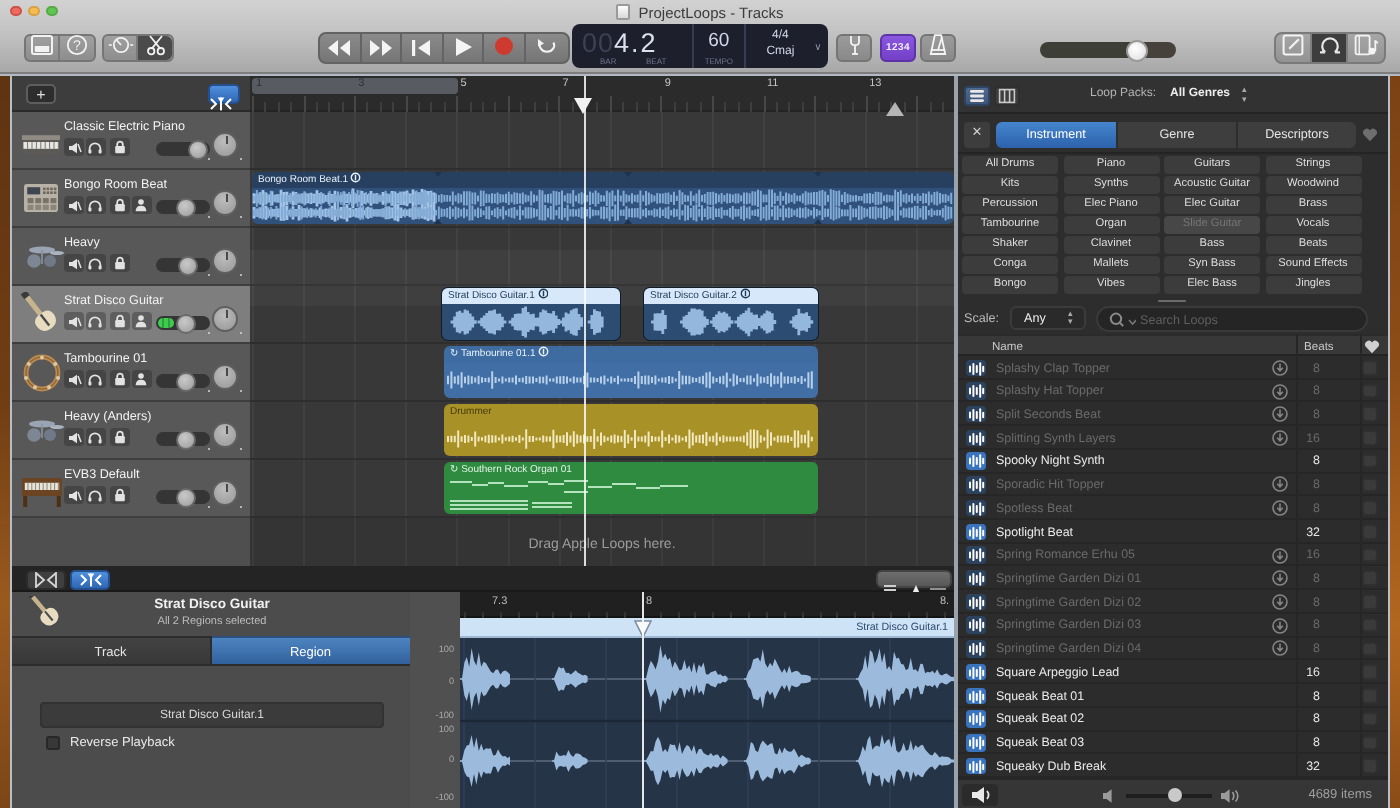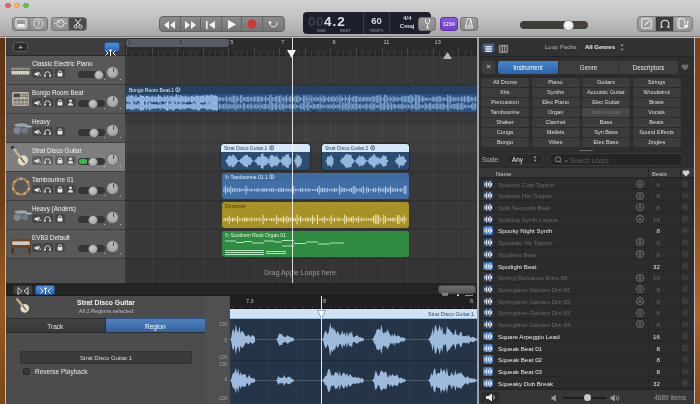--- a/index.html
+++ b/index.html
@@ -23,22 +23,22 @@
   .tbtn .cell { width:17px; height:100%; display:flex; align-items:center; justify-content:center; border-right:0.5px solid #7a7a7a; }
   .tbtn .cell:last-child { border-right:none; }
   .tbtn .cell.on { background:#4b4b4b; }
   .cell.roundL { border-radius:3px 0 0 3px; } .cell.roundR { border-radius:0 3px 3px 0; }
 
   #transport { left:159px; top:16px; height:16px; background:linear-gradient(#8b8b8b,#757575);
     border:0.5px solid #636363; border-radius:4px; display:flex; }
   #transport .cell { width:20.6px; display:flex; align-items:center; justify-content:center; border-right:0.5px solid #646464; }
   #transport .cell:last-child { border-right:none; }
 
-  #lcd { left:303px; top:12px; width:128px; height:22px; background:#1d202c; border-radius:4px;
-    display:flex; color:#d3d8e8;font-weight:bold; }
+  #lcd { left:286px; top:12px; width:128px; height:22px; background:#1d202c; border-radius:4px;
+    display:flex; color:#d3d8e8; }
   .lcd-sec { position:relative; height:100%; }
   .lcd-div { width:1px; height:100%; background:#363c52; }
   #lcd-barbeat { width:60px; }
   #lcd-ghost { position:absolute; left:5px; top:2px; font-size:13.5px; color:#3c4154; letter-spacing:0.5px;}
   #lcd-pos   { position:absolute; left:21px; top:2px; font-size:13.5px; color:#dbe0ee; letter-spacing:1px; }
   #lcd-bar-label  { position:absolute; left:14px; bottom:1px; font-size:4px; color:#6b7189; }
   #lcd-beat-label { position:absolute; left:37px; bottom:1px; font-size:4px; color:#6b7189; }
   #lcd-tempo { width:26px; text-align:center; }
   #lcd-tempo-val { margin-top:3px; font-size:9.5px; }
   #lcd-tempo-label { font-size:4px; color:#6b7189; margin-top:2px; }
@@ -198,20 +198,23 @@
   #lp-count { position:absolute; right:8px; top:3.5px; font-size:6.5px; color:#9f9f9f; }
   #topline { left:0; top:37px; width:700px; height:1px; background:#b3bac3; }
 </style>
 </head>
 <body>
 
 <div id="toolbar" class="abs">
   <div id="tl-close" class="abs tl"></div>
   <div id="tl-min" class="abs tl"></div>
   <div id="tl-zoom" class="abs tl"></div>
+  <div id="titlebar" class="abs">
+    <span id="title-icon"></span><span>ProjectLoops - Tracks</span>
+  </div>
 
   <div class="abs tbtn" style="left:12px;">
     <div class="cell roundL">
         <span class="icon"><svg width="12" height="11">
             <rect x="1" y="1" width="10" height="9" rx="1" fill="none" stroke="#f2f2f2" stroke-width="1"></rect>
             <rect x="2.4" y="6" width="7.2" height="3" fill="#f2f2f2"></rect>
           </svg></span>
       </div>
     <div class="cell roundR">
         <span class="icon"><svg width="11" height="11">

